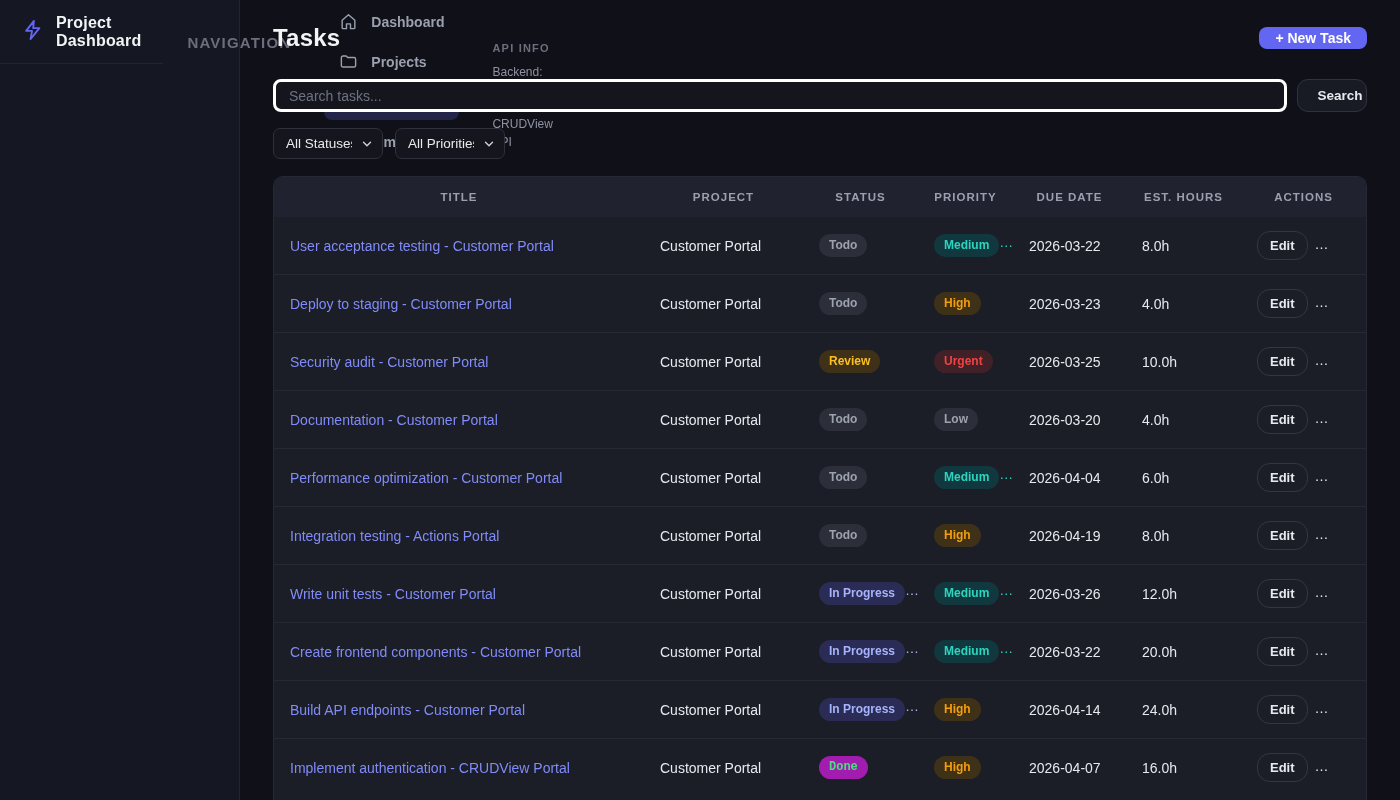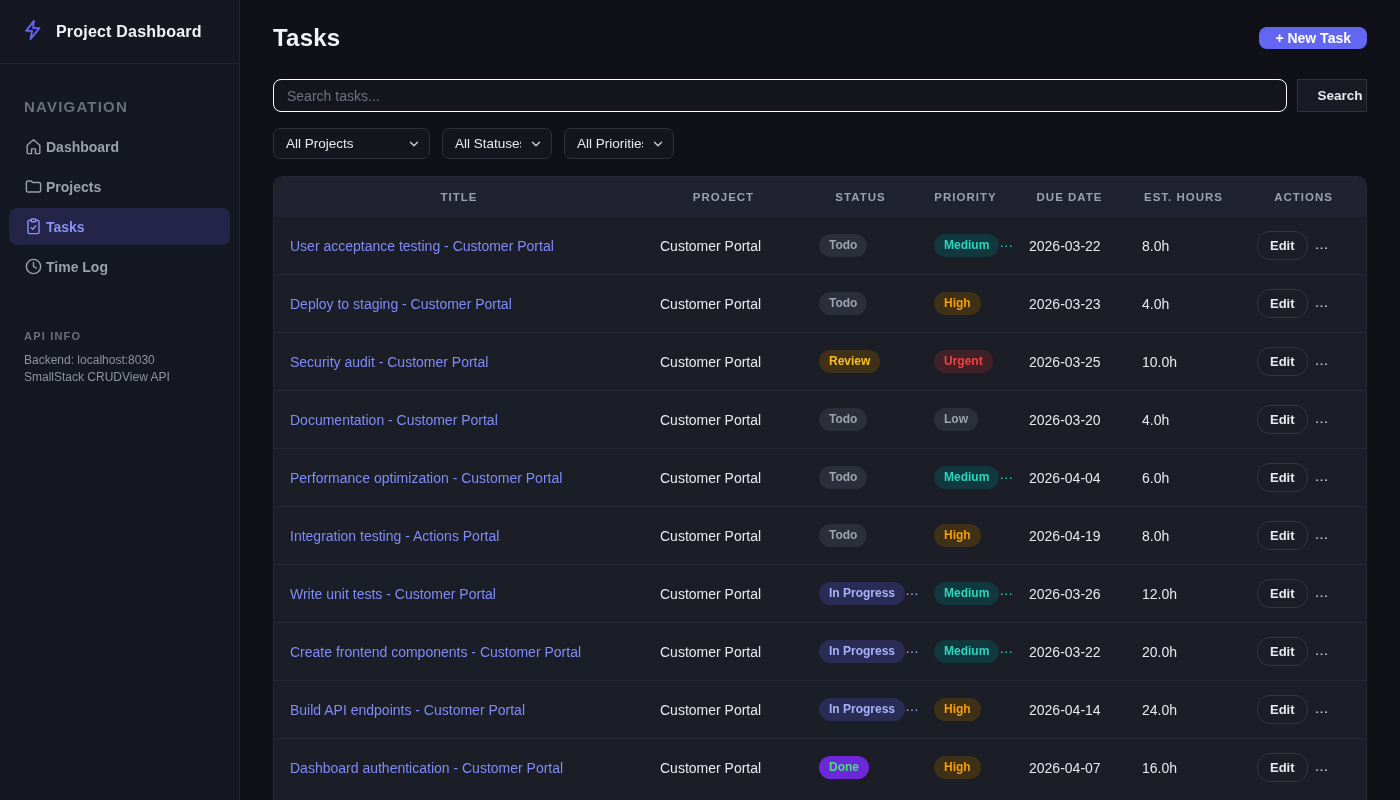--- a/index.html
+++ b/index.html
@@ -4,33 +4,33 @@
 <style>
   * { margin:0; padding:0; box-sizing:border-box; }
   html,body { width:1400px; height:800px; overflow:hidden; }
   body {
     font-family:"Liberation Sans","DejaVu Sans",sans-serif;
     background:#0f1018; color:#e7e9ee; display:flex;
   }
   
   .sidebar {
     width:240px; min-width:240px; background:#151722;
-    border-right:1px solid #23242f; display:flex; flex-direction:column;
+    border-right:1px solid #23242f; display:flex; flex-direction:row;
   }
   .logo-row {
     display:flex; align-items:center; gap:12px;
     padding:20px 22px; border-bottom:1px solid #23242f; height:64px;
   }
   .logo-row .app-title { font-size:16px; font-weight:bold; color:#f3f4f6; letter-spacing:.2px; }
   .nav-section-label {
     margin:34px 24px 10px; font-size:15px; font-weight:bold;
     letter-spacing:1.2px; color:#6b6f7c; text-transform:uppercase;
   }
   .nav-item {
-    display:flex; align-items:center; gap:3px;
+    display:flex; align-items:center; gap:13px;
     margin:3px 9px; padding:9px 15px; border-radius:8px;
     color:#9aa0ad; font-size:14px; font-weight:600; cursor:pointer;
   }
   .nav-item.active { background:#232447; color:#8b90f8; }
   .nav-item .icon { display:flex; }
   .api-info { margin:42px 24px 0; }
   .api-info .api-label {
     font-size:11px; font-weight:bold; letter-spacing:1.2px;
     color:#6b6f7c; text-transform:uppercase; margin-bottom:10px;
   }
@@ -39,28 +39,28 @@
   .main { flex:1; padding:24px 33px 0; display:flex; flex-direction:column; }
   .page-header { display:flex; align-items:center; justify-content:space-between; }
   .page-title { font-size:24px; font-weight:bold; color:#f3f4f6; letter-spacing:.2px; }
   .new-task-btn {
     background:#6366f1; color:#fff; border:none; border-radius:8px;
     height:22px; padding:0 16px; font-size:14px; font-weight:bold;
     font-family:inherit; cursor:pointer;
   }
   .search-row { display:flex; gap:10px; margin-top:27px; }
   .search-input {
-    flex:1; height:33px; background:#14151d; border:1px solid #ffffff;
+    flex:1; height:33px; background:#14151d; border:3px solid #ffffff;
     border-radius:8px; padding:0 13px; color:#e7e9ee; font-size:14px;
     font-family:inherit; outline:none;
   }
   .search-input::placeholder { color:#6f7380; }
   .search-btn {
     width:70px; height:33px; background:#191b24; border:1px solid #30323e;
-    border-radius:0; color:#e7e9ee; font-size:13.5px; font-weight:600;
+    border-radius:11px; color:#e7e9ee; font-size:13.5px; font-weight:600;
     font-family:inherit; cursor:pointer;padding-left:16px;
   }
   .filter-row { display:flex; gap:12px; margin-top:16px; }
   .select-wrap { position:relative; }
   .select-wrap select {
     appearance:none; -webkit-appearance:none; height:31px;
     background:#14151d; border:1px solid #2e303c; border-radius:7px;
     color:#e7e9ee; font-size:13.5px; font-family:inherit;
     padding:0 30px 0 12px; cursor:pointer; outline:none;
   }
@@ -159,30 +159,20 @@
     <h1 class="page-title">Tasks</h1>
     <button class="new-task-btn">+ New Task</button>
   </div>
 
   <div class="search-row">
     <input class="search-input" type="text" placeholder="Search tasks..." style="">
     <button class="search-btn">Search</button>
   </div>
 
   <div class="filter-row">
-    <span class="select-wrap">
-      <select style="width:157px">
-        <option>All Projects</option>
-      </select>
-      <span class="chev">
-        <svg width="14" height="14" viewBox="0 0 24 24" fill="none" stroke="currentColor" stroke-width="2.4" stroke-linecap="round" stroke-linejoin="round">
-            <polyline points="6 9 12 15 18 9"></polyline>
-          </svg>
-      </span>
-    </span>
     <span class="select-wrap">
       <select style="width:110px">
         <option>All Statuses</option>
       </select>
       <span class="chev">
         <svg width="14" height="14" viewBox="0 0 24 24" fill="none" stroke="currentColor" stroke-width="2.4" stroke-linecap="round" stroke-linejoin="round">
             <polyline points="6 9 12 15 18 9"></polyline>
           </svg>
       </span>
     </span>
@@ -296,23 +286,23 @@
           <tr>
             <td><a href="#" class="task-link">Build API endpoints - Customer Portal</a></td>
             <td>Customer Portal</td>
             <td><span class="badge" style="background: rgb(43, 44, 85); color: rgb(165, 180, 252);">In Progress</span></td>
             <td><span class="badge" style="background: rgb(62, 49, 23); color: rgb(245, 158, 11);">High</span></td>
             <td>2026-04-14</td>
             <td>24.0h</td>
             <td><button class="act-btn edit">Edit</button><button class="act-btn delete">Delete</button></td>
           </tr>
           <tr>
-            <td><a href="#" class="task-link">Dashboard authentication - Customer Portal</a></td>
-            <td>Customer Portal</td>
-            <td><span class="badge" style="background: #6d28d9; color: rgb(74, 222, 128);">Done</span></td>
+            <td><a href="#" class="task-link">Implement authentication - CRUDView Portal</a></td>
+            <td>Customer Portal</td>
+            <td><span class="badge" style="background: #a21caf; color: rgb(74, 222, 128); font-family: Liberation Mono, monospace;">Done</span></td>
             <td><span class="badge" style="background: rgb(62, 49, 23); color: rgb(245, 158, 11);">High</span></td>
             <td>2026-04-07</td>
             <td>16.0h</td>
             <td><button class="act-btn edit">Edit</button><button class="act-btn delete">Delete</button></td>
           </tr>
         </tbody>
     </table>
   </div>
 </main>
 

